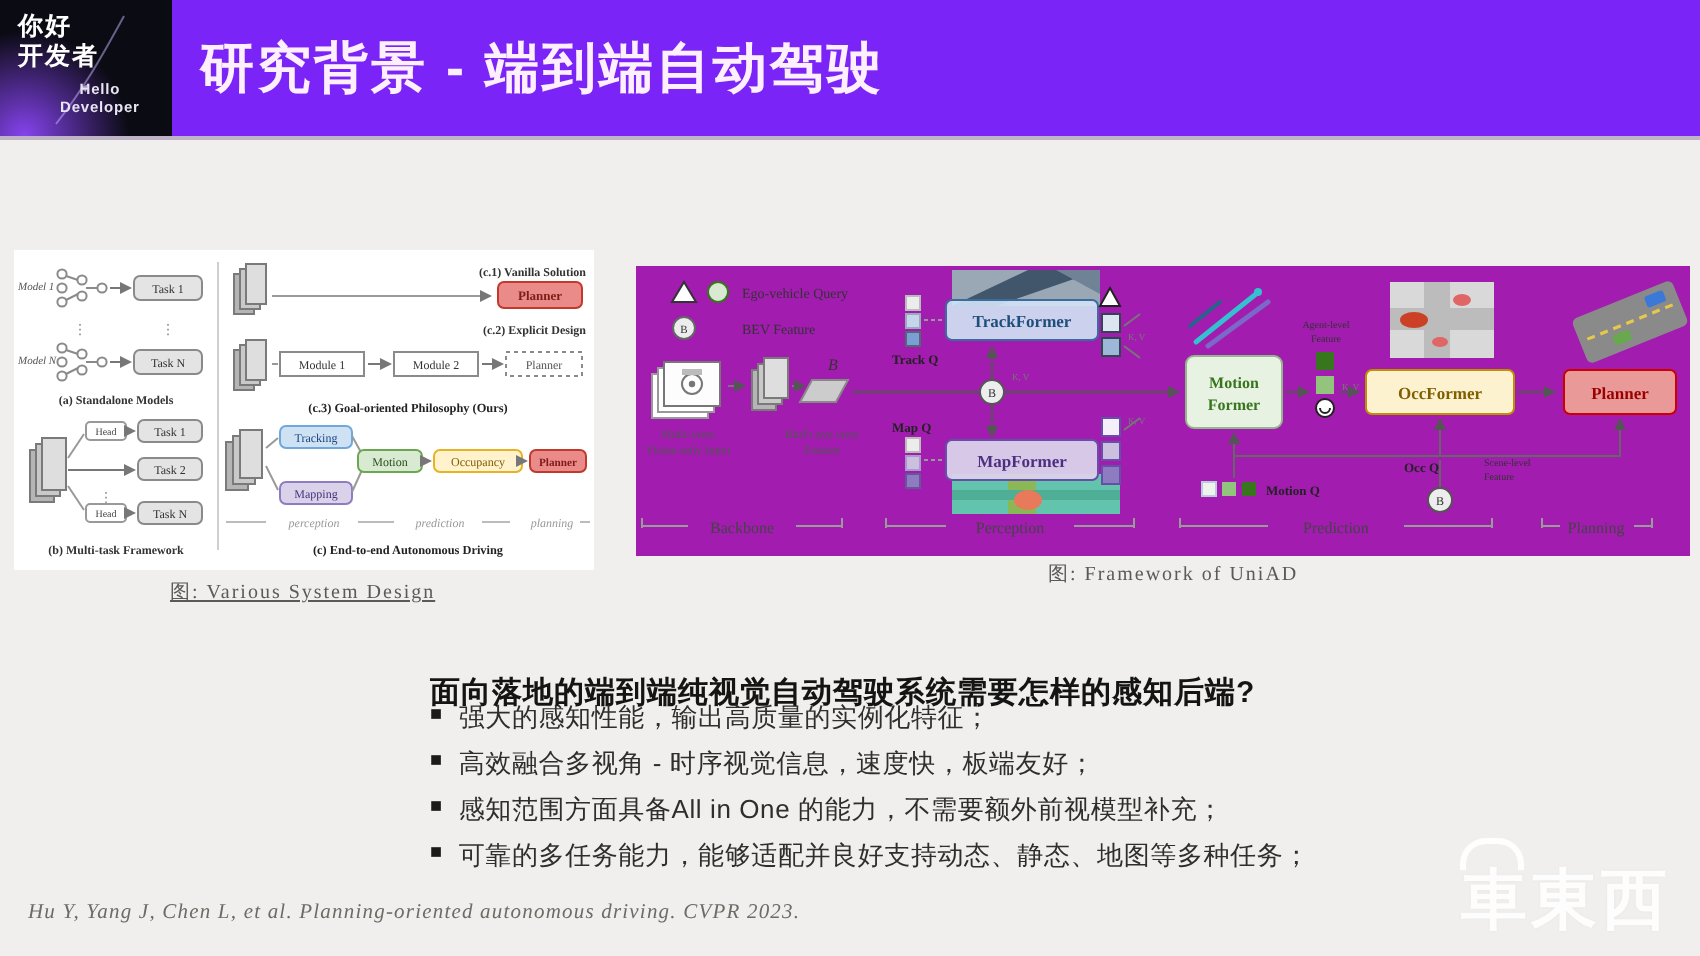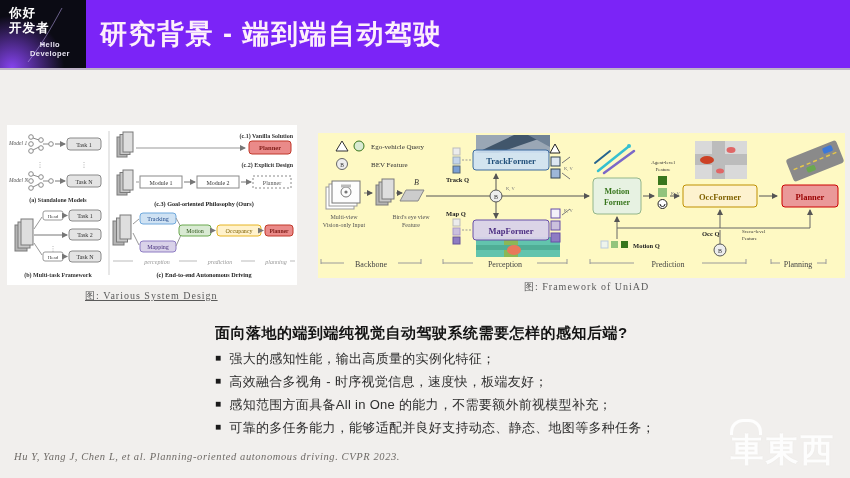--- a/index.html
+++ b/index.html
@@ -10,26 +10,26 @@
           box-shadow:0 2px 0 rgba(95,70,130,.35);}
   .logo{position:absolute;left:0;top:0;width:86px;height:68px;background:
         radial-gradient(circle at 14% 100%, rgba(140,70,250,.95) 0%, rgba(140,70,250,0) 52%),#0b0b14;}
   .logo-cn{position:absolute;left:9px;top:6px;color:#fff;font-weight:bold;font-size:12.5px;line-height:15px;letter-spacing:1px;}
   .logo-en{position:absolute;left:30px;top:40px;color:#e8e4f2;font-size:7.5px;line-height:9px;font-weight:bold;letter-spacing:.4px;text-align:center;}
   .swoosh{position:absolute;left:0;top:0;}
   .hd-title{position:absolute;left:100px;top:0;height:68px;display:flex;align-items:center;
             color:#fdeffb;font-size:27px;font-weight:bold;letter-spacing:1.5px;}
   
   .panelL{position:absolute;left:7px;top:125px;width:290px;height:160px;background:#ffffff;}
-  .panelR{position:absolute;left:318px;top:133px;width:527px;height:145px;background:#fef9c3;}
+  .panelR{position:absolute;left:318px;top:133px;width:527px;height:145px;background:#a21caf;}
   .figcap{position:absolute;font-family:"Liberation Serif",serif;font-size:10px;color:#5a5a5a;letter-spacing:1px;}
   .capL{left:85px;top:289px;text-decoration:underline;}
   .capR{left:524px;top:280px;}
   
-  .question{position:absolute;left:215px;top:324px;width:470px;font-size:15px;font-weight:bold;color:#141414;letter-spacing:.5px;}
+  .question{position:absolute;left:215px;top:337px;width:470px;font-size:15px;font-weight:bold;color:#141414;letter-spacing:.5px;}
   .bullets{position:absolute;left:215px;top:350px;width:480px;}
   .bullet{display:flex;align-items:flex-start;height:23px;font-size:13px;color:#2e2e2e;letter-spacing:.3px;}
   .bmark{font-size:10px;color:#1a1a1a;margin:2px 8px 0 0;}
   .citation{position:absolute;left:14px;top:451px;font-family:"Liberation Serif",serif;
             font-size:10.5px;color:#6e6a66;letter-spacing:.6px;font-style:italic;}
   
   .wm{position:absolute;left:718px;top:428px;width:130px;text-align:center;
       color:rgba(255,255,255,.92);font-size:33px;font-weight:bold;letter-spacing:2px;
       text-shadow:0 0 1px rgba(210,205,200,.4);}
   .wm-arc{position:absolute;left:12px;top:-9px;width:26px;height:13px;border:3px solid rgba(255,255,255,.92);

